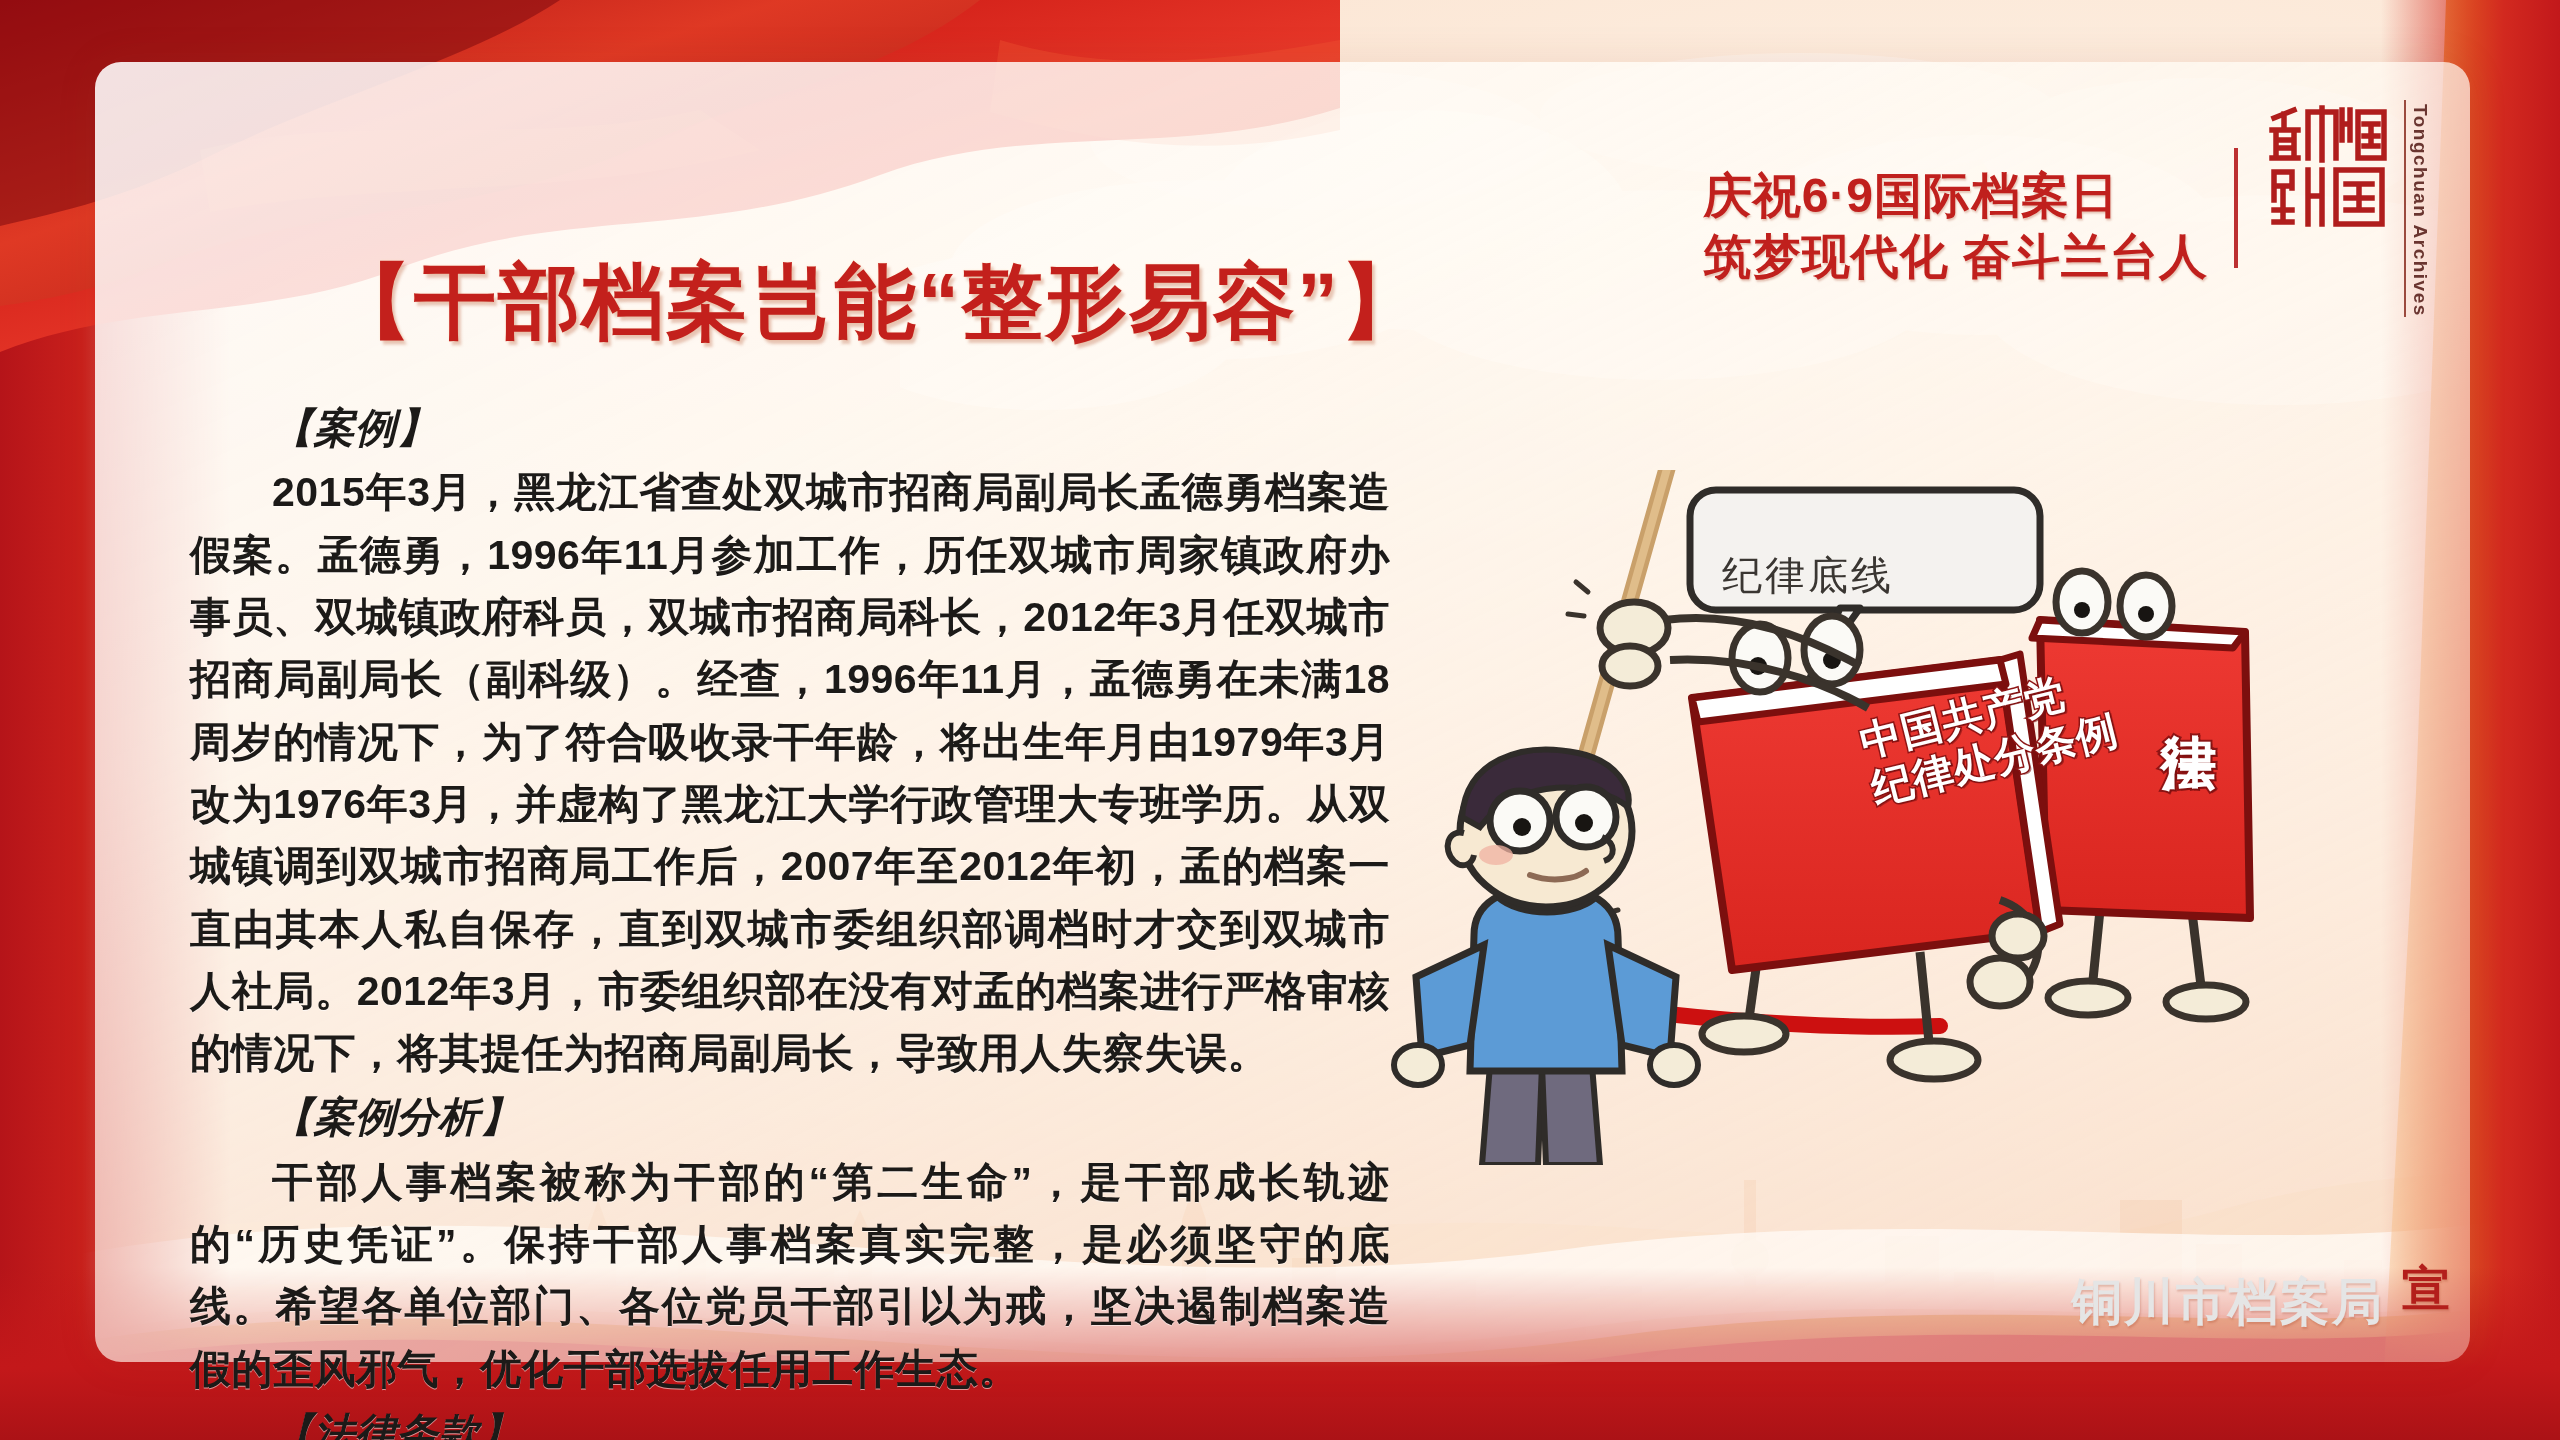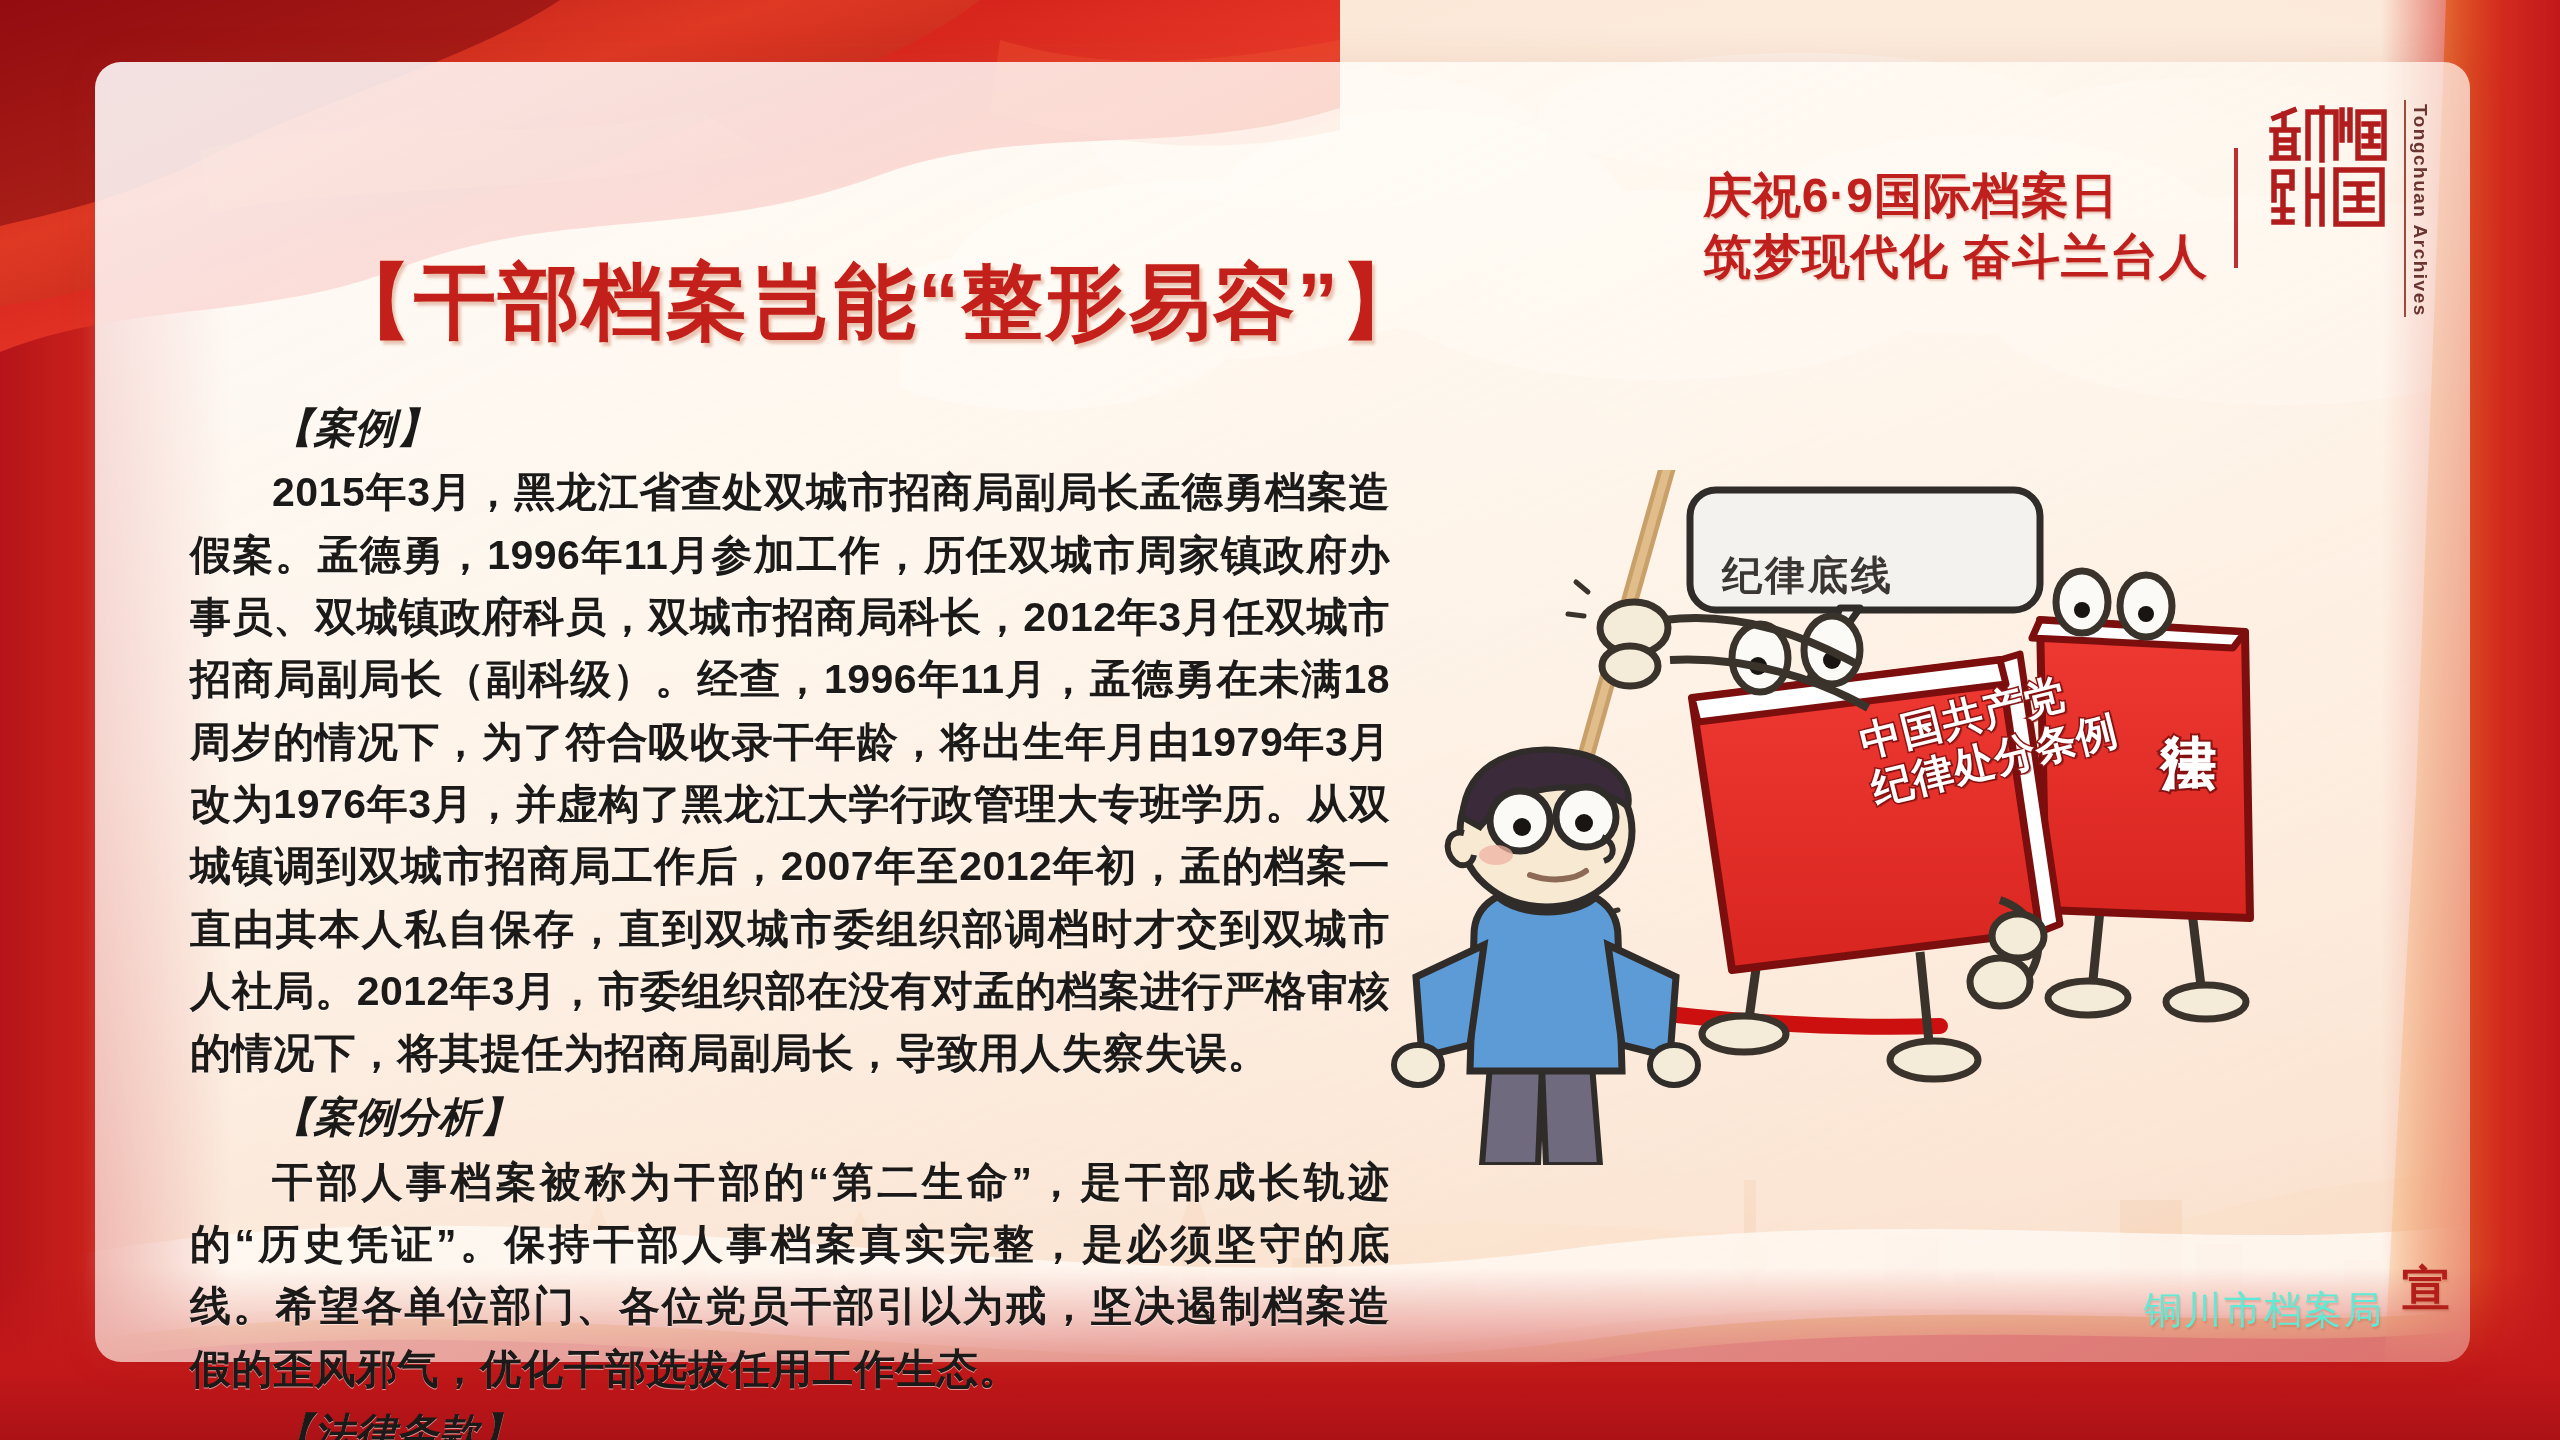--- a/index.html
+++ b/index.html
@@ -100,35 +100,35 @@
   }
   .sec-head{ text-indent:2em; margin:2px 0 2px;font-style:italic; }
   .para{ text-indent:2em; text-align:justify; }
 
   
   .footer{
     position:absolute; right:110px; bottom:105px;
     display:flex; align-items:flex-end; gap:18px;
   }
   .footer .lines div{
-    color:#5eead4; font-weight:normal; font-size:38px; line-height:1.3;
+    color:#e5e5e5; font-weight:bold; font-size:50px; line-height:1.3;
     letter-spacing:2px; white-space:nowrap;
     text-shadow:1px 2px 2px rgba(160,60,30,.25);
   }
   .footer .xuan{
     color:#b31e1b; font-weight:bold; font-size:48px;
     padding-bottom:14px;
     text-shadow:1px 2px 2px rgba(160,60,30,.25);
   }
 
   
   .illus{ position:absolute; left:1340px; top:470px; width:1060px; height:720px; }
   .bubble-text{
     position:absolute; left:1722px; top:548px;
-    font-size:40px; font-weight:bold; color:#3a3632;
+    font-size:40px; font-weight:normal; color:#3a3632;
     letter-spacing:3px; white-space:nowrap;
   }
   .book1-text{
     position:absolute; left:1855px; top:720px;
     transform:rotate(-14deg); transform-origin:left top;
     font-size:41px; font-weight:bold; color:#fff; line-height:1.18;
     letter-spacing:1px; white-space:nowrap;
     -webkit-text-stroke:3px #8e1414; paint-order:stroke fill;
     text-shadow:2px 2px 0 rgba(120,15,15,.55);
   }

